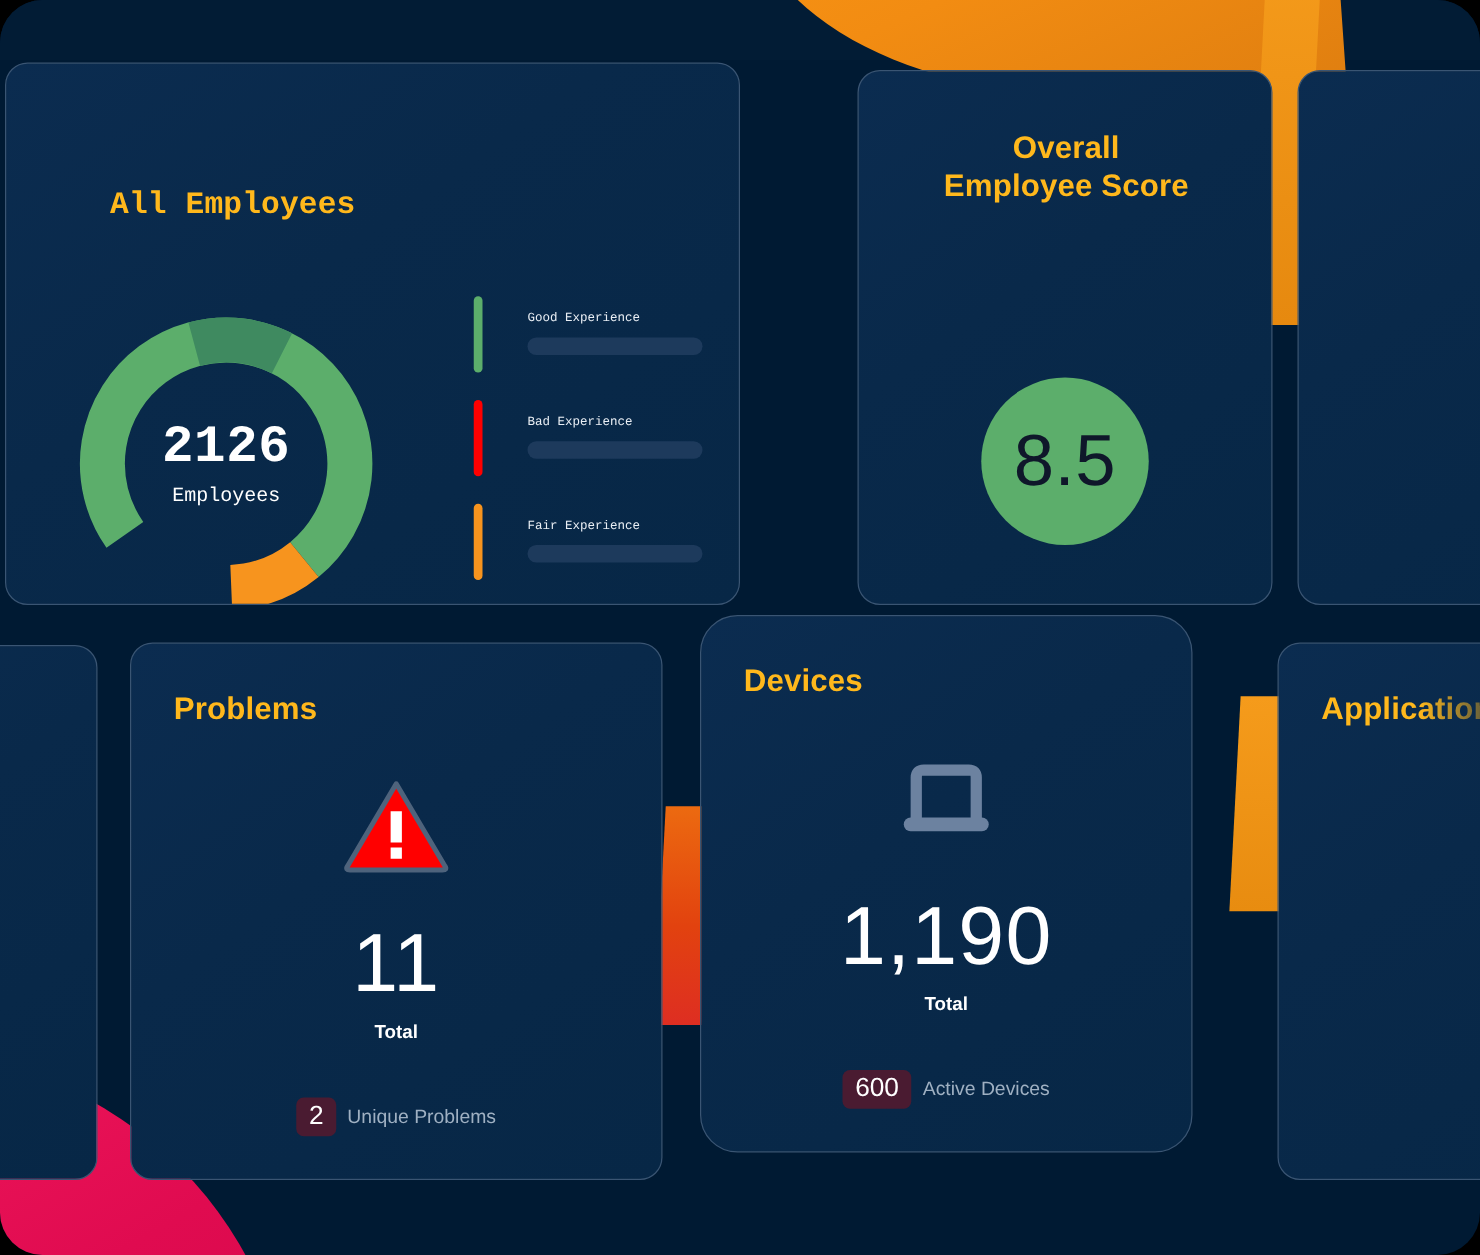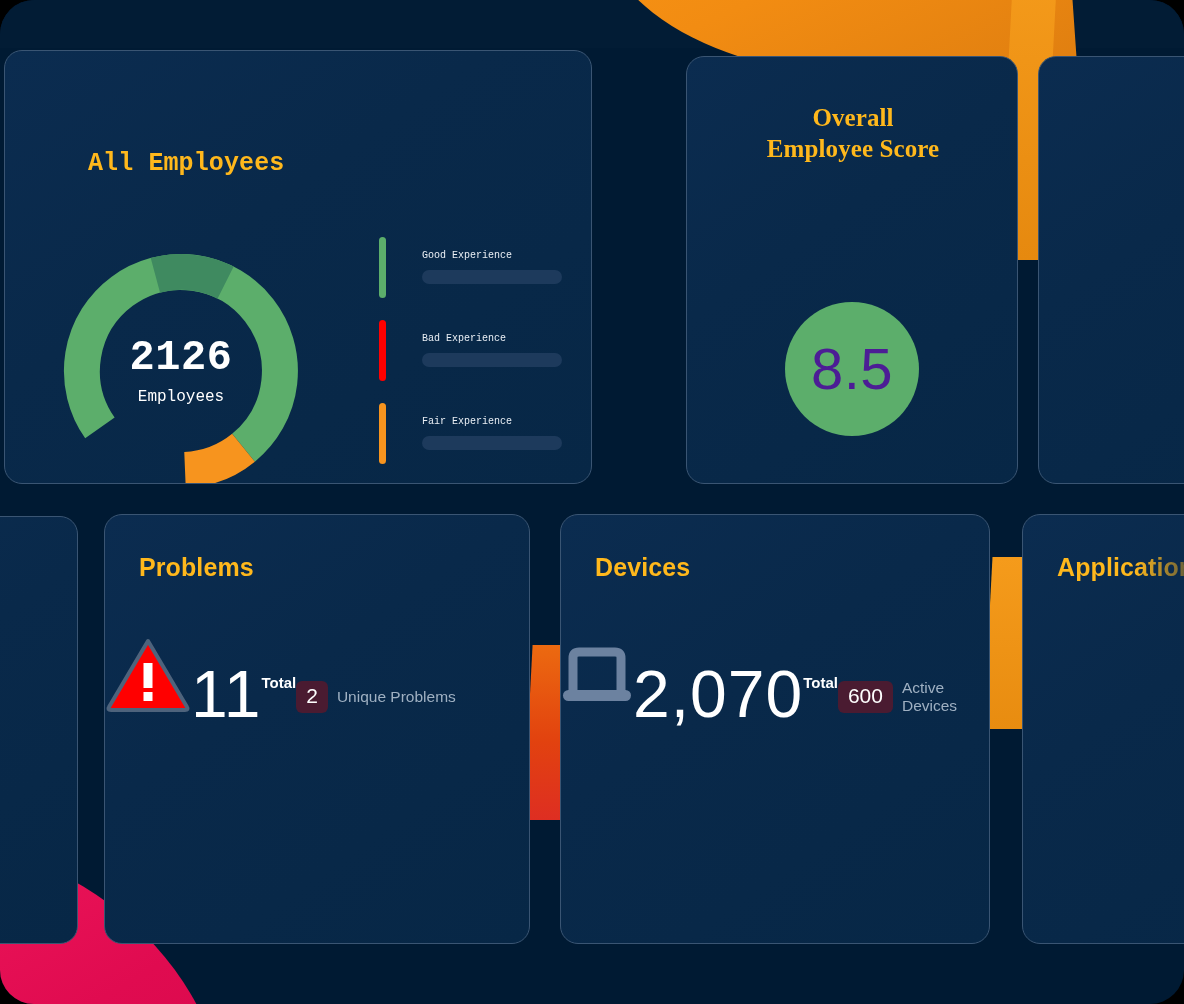--- a/index.html
+++ b/index.html
@@ -184,36 +184,35 @@
   #card-score {
     left: 686px; top: 56px;
     width: 332px; height: 428px;
   }
   #card-score .card-title {
     position: absolute;
     left: 0; top: 46px;
     width: 332px;
     text-align: center;
     line-height: 1.22;
-    font-family: Liberation Serif, serif;
   }
   .score-circle {
     position: absolute;
     left: 50%;
     transform: translateX(-50%);
     top: 245px;
     width: 134px; height: 134px;
     border-radius: 50%;
     background: #5CAE6B;
     display: flex;
     align-items: center;
     justify-content: center;
   }
   .score-value {
-    color: #4c1d95;
+    color: #0f172a;
     font-size: 58px;
     letter-spacing: 0.5px;
     line-height: 1;
   }
 
   
   #card-topright-partial {
     left: 1038px; top: 56px;
     width: 300px; height: 428px;
   }
@@ -224,22 +223,22 @@
     width: 300px; height: 428px;
   }
 
   
   #card-problems {
     left: 104px; top: 514px;
     width: 426px; height: 430px;
   }
   
   #card-devices {
-    left: 560px; top: 514px;
-    width: 430px; height: 430px;
+    left: 560px; top: 492px;
+    width: 394px; height: 430px; border-radius: 30px;
   }
   
   #card-applications {
     left: 1022px; top: 514px;
     width: 330px; height: 430px;
   }
   #card-applications .card-title {
     position: absolute;
     left: 34px; top: 38px;
     white-space: nowrap;
@@ -253,20 +252,21 @@
     position: absolute;
     left: 34px; top: 38px;
   }
 
   .stat-body {
     position: absolute;
     left: 0;
     top: 108px;
     width: 100%;
     display: flex;
+    flex-direction: column;
     align-items: center;
   }
   .stat-icon {
     height: 76px;
     display: flex;
     align-items: center;
     justify-content: center;
   }
   .stat-number {
     color: #ffffff;
@@ -397,21 +397,21 @@
 
   <div class="card" id="card-devices">
     <div class="card-title stat-title">Devices</div>
     <div class="stat-body">
       <div class="stat-icon">
         <svg width="72" height="62" viewBox="0 0 72 62">
           <path d="M12 52 L12 14 Q12 8 18 8 L54 8 Q60 8 60 14 L60 52" fill="none" stroke="#6C82A0" stroke-width="9" stroke-linejoin="round"></path>
           <rect x="2" y="46" width="68" height="11" rx="5.5" fill="#6C82A0"></rect>
         </svg>
       </div>
-      <div class="stat-number">2,070</div>
+      <div class="stat-number">1,190</div>
       <div class="stat-sublabel">Total</div>
       <div class="stat-badge-row">
         <span class="stat-badge">600</span>
         <span class="stat-badge-text">Active Devices</span>
       </div>
     </div>
   </div>
 
   <div class="card" id="card-applications">
     <div class="card-title">Applications</div>

